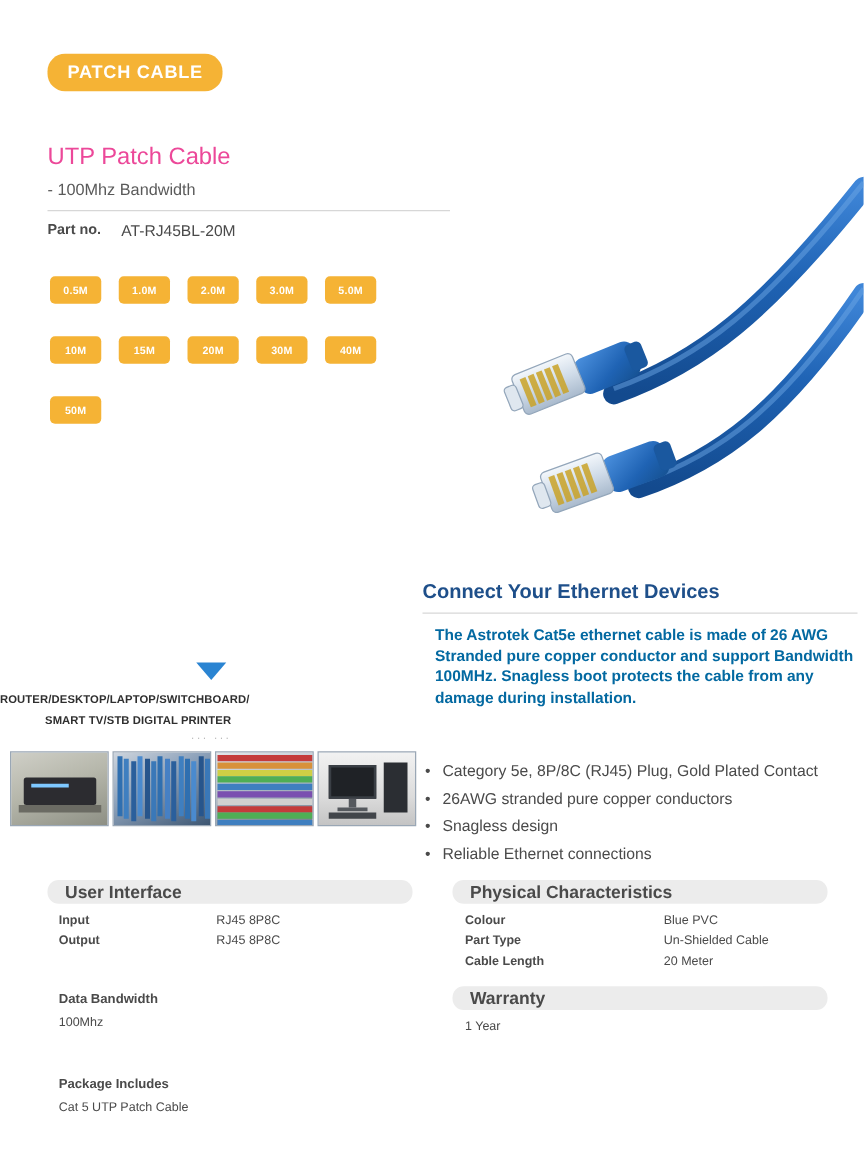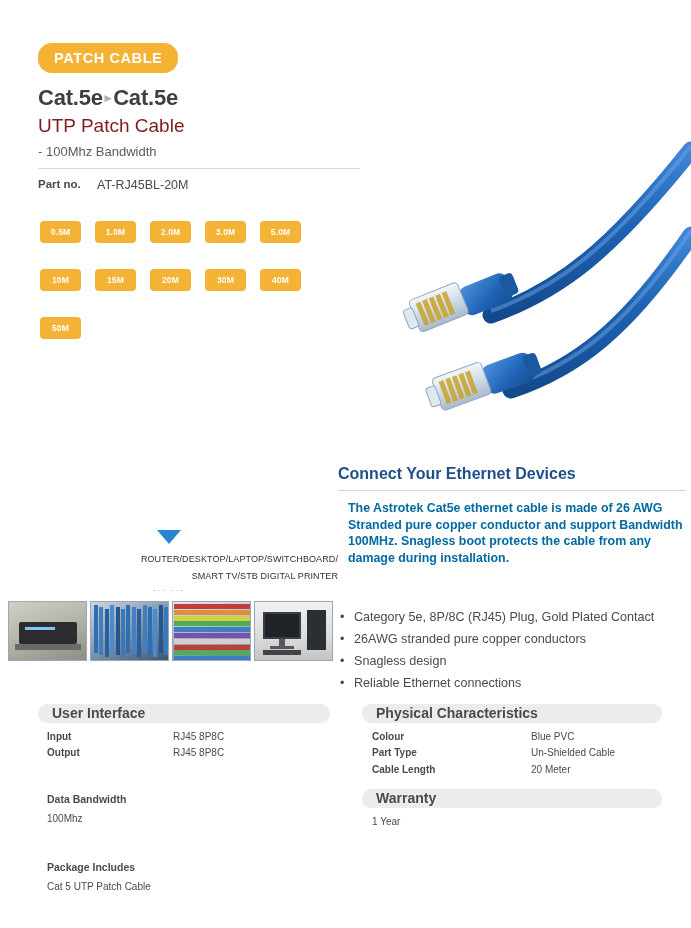--- a/index.html
+++ b/index.html
@@ -43,21 +43,21 @@
   .title-main .arrow {
     color: #b0b0b0;
     font-size: 13px;
     vertical-align: 3px;
     padding: 0 2px;
   }
   .title-sub {
     position: absolute;
     left: 38px; top: 115px;
     font-size: 19px;
-    color: #7f1d1d;
+    color: #ec4899;
     font-weight: normal;
   }
   .title-band {
     position: absolute;
     left: 38px; top: 144px;
     font-size: 13px;
     color: #5a5a5a;
   }
   .rule {
     position: absolute;
@@ -169,23 +169,23 @@
     position: absolute;
     left: 157px; top: 530px;
     width: 0; height: 0;
     border-left: 12px solid transparent;
     border-right: 12px solid transparent;
     border-top: 14px solid #2a84d2;
   }
   .app-line1, .app-line2 {
     position: absolute;
     width: 338px;
-    text-align: right;
+    text-align: left;
     font-size: 9px;
-    font-weight: normal;
+    font-weight: bold;
     color: #2f2f2f;
     letter-spacing: 0.1px;
   }
   .app-line1 { left: 0; top: 554px; }
   .app-line2 { left: 0; top: 571px; padding-left: 36px; }
   .app-dots {
     position: absolute;
     left: 0; top: 586px;
     width: 338px;
     text-align: center;
@@ -259,23 +259,20 @@
     color: #4a4a4a;
   }
 </style>
 </head>
 <body>
 
 <div id="page">
 
   <div class="badge">PATCH CABLE</div>
 
-  <div class="title-main">
-    <span>Cat.5e</span><span class="arrow">▸</span><span>Cat.5e</span>
-  </div>
   <div class="title-sub">UTP Patch Cable</div>
   <div class="title-band">- 100Mhz Bandwidth</div>
   <div class="rule"></div>
   <div class="partno-label">Part no.</div>
   <div class="partno-value">AT-RJ45BL-20M</div>
 
   <div id="length-grid"><div class="pill">0.5M</div><div class="pill">1.0M</div><div class="pill">2.0M</div><div class="pill">3.0M</div><div class="pill">5.0M</div><div class="pill">10M</div><div class="pill">15M</div><div class="pill">20M</div><div class="pill">30M</div><div class="pill">40M</div><div class="pill">50M</div></div>
 
   <div id="cable-art">
     <svg width="330" height="330" viewBox="0 0 330 330" xmlns="http://www.w3.org/2000/svg">

